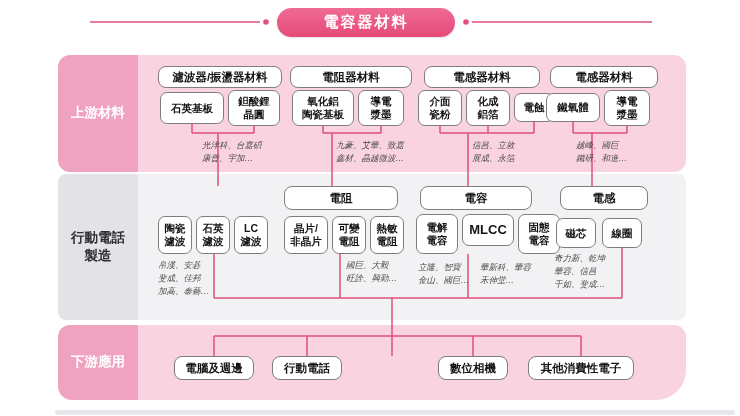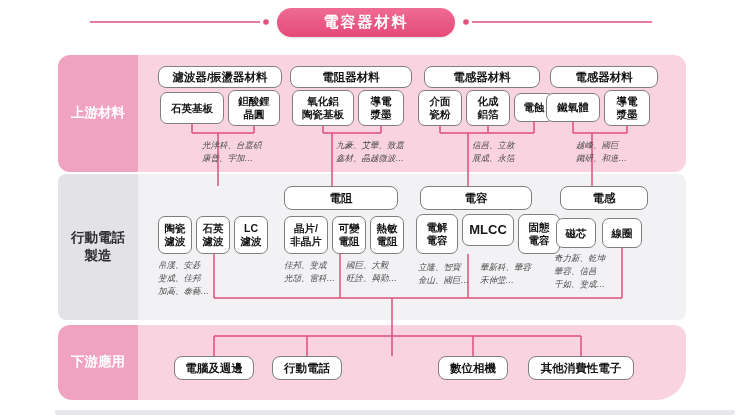--- a/index.html
+++ b/index.html
@@ -115,22 +115,20 @@
 斐成、佳邦
 加高、泰藝…</div>
 
   <div class="box hdr" style="left:284px;top:186px;width:114px;height:24px">電阻</div>
   <div class="box item" style="left:284px;top:216px;width:44px;height:38px">晶片/
 非晶片</div>
   <div class="box item" style="left:332px;top:216px;width:34px;height:38px">可變
 電阻</div>
   <div class="box item" style="left:370px;top:216px;width:34px;height:38px">熱敏
 電阻</div>
-  <div class="cos" style="left:284px;top:259px">佳邦、斐成
-光頡、雷科…</div>
   <div class="cos" style="left:346px;top:259px">國巨、大毅
 旺詮、興勤…</div>
 
   <div class="box hdr" style="left:420px;top:186px;width:112px;height:24px">電容</div>
   <div class="box item" style="left:416px;top:214px;width:42px;height:40px">電解
 電容</div>
   <div class="box item mlcc" style="left:462px;top:214px;width:52px;height:32px">MLCC</div>
   <div class="box item" style="left:518px;top:214px;width:42px;height:40px">固態
 電容</div>
   <div class="cos" style="left:418px;top:261px">立隆、智寶

